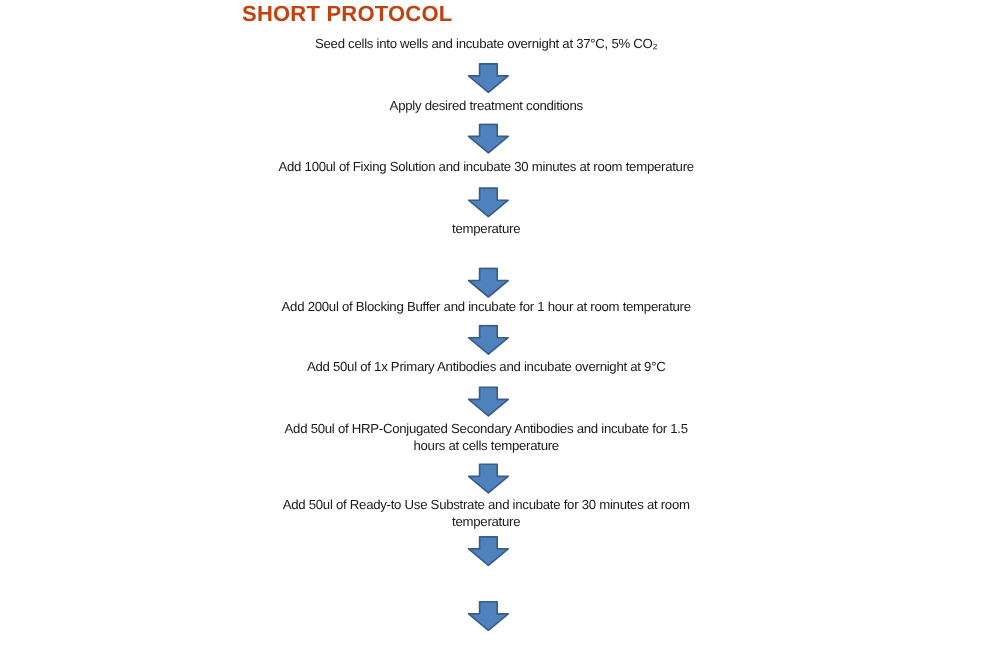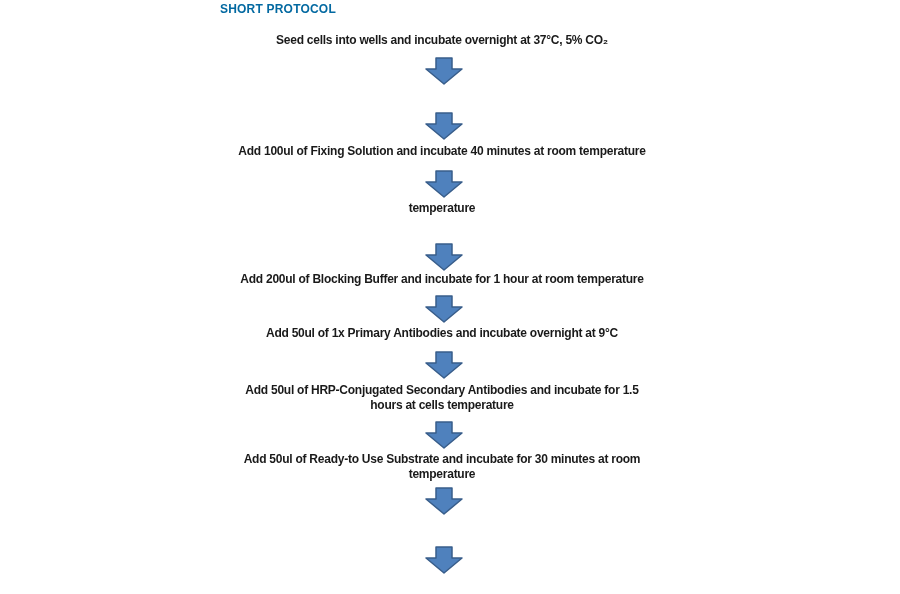--- a/index.html
+++ b/index.html
@@ -9,34 +9,34 @@
     width: 900px;
     height: 594px;
     background: #ffffff;
     overflow: hidden;
     font-family: "Liberation Sans", "DejaVu Sans", sans-serif;
   }
   .title {
     position: absolute;
     left: 220px;
     top: 2px;
-    font-size: 12px;
+    font-size: 20px;
     font-weight: bold;
-    color: #0369a1;
+    color: #c2410c;
     letter-spacing: 0.2px;
     white-space: nowrap;
   }
   .step {
     position: absolute;
     left: 0;
     width: 884px;
     text-align: center;
     color: #1a1a1a;
     font-size: 12px;
-    font-weight: bold;
+    font-weight: normal;
     line-height: 15px;
     letter-spacing: -0.25px;
   }
   .step .line { white-space: nowrap; }
   .arrow {
     position: absolute;
     left: 425px;
     width: 38px;
     height: 28px;
   }
@@ -49,27 +49,30 @@
   <div class="title">SHORT PROTOCOL</div>
 
   <div class="step" style="top:33px">
     <div class="line">Seed cells into wells and incubate overnight at 37°C, 5% CO₂</div>
   </div>
 
   <svg class="arrow" style="top:57px" viewBox="0 0 38 28" stroke="#385d8a">
     <polygon points="11,1 27,1 27,12 37,12 19,27 1,12 11,12" stroke-width="1.5" stroke-linejoin="round" fill="#4f81bd"></polygon>
   </svg>
 
+  <div class="step" style="top:89px">
+    <div class="line">Apply desired treatment conditions</div>
+  </div>
 
   <svg class="arrow" style="top:112px" viewBox="0 0 38 28" stroke="#385d8a">
     <polygon points="11,1 27,1 27,12 37,12 19,27 1,12 11,12" stroke-width="1.5" stroke-linejoin="round" fill="#4f81bd"></polygon>
   </svg>
 
   <div class="step" style="top:144px">
-    <div class="line">Add 100ul of Fixing Solution and incubate 40 minutes at room temperature</div>
+    <div class="line">Add 100ul of Fixing Solution and incubate 30 minutes at room temperature</div>
   </div>
 
   <svg class="arrow" style="top:170px" viewBox="0 0 38 28" stroke="#385d8a">
     <polygon points="11,1 27,1 27,12 37,12 19,27 1,12 11,12" stroke-width="1.5" stroke-linejoin="round" fill="#4f81bd"></polygon>
   </svg>
 
   <div class="step" style="top:201px">
     <div class="line">temperature</div>
   </div>
 

